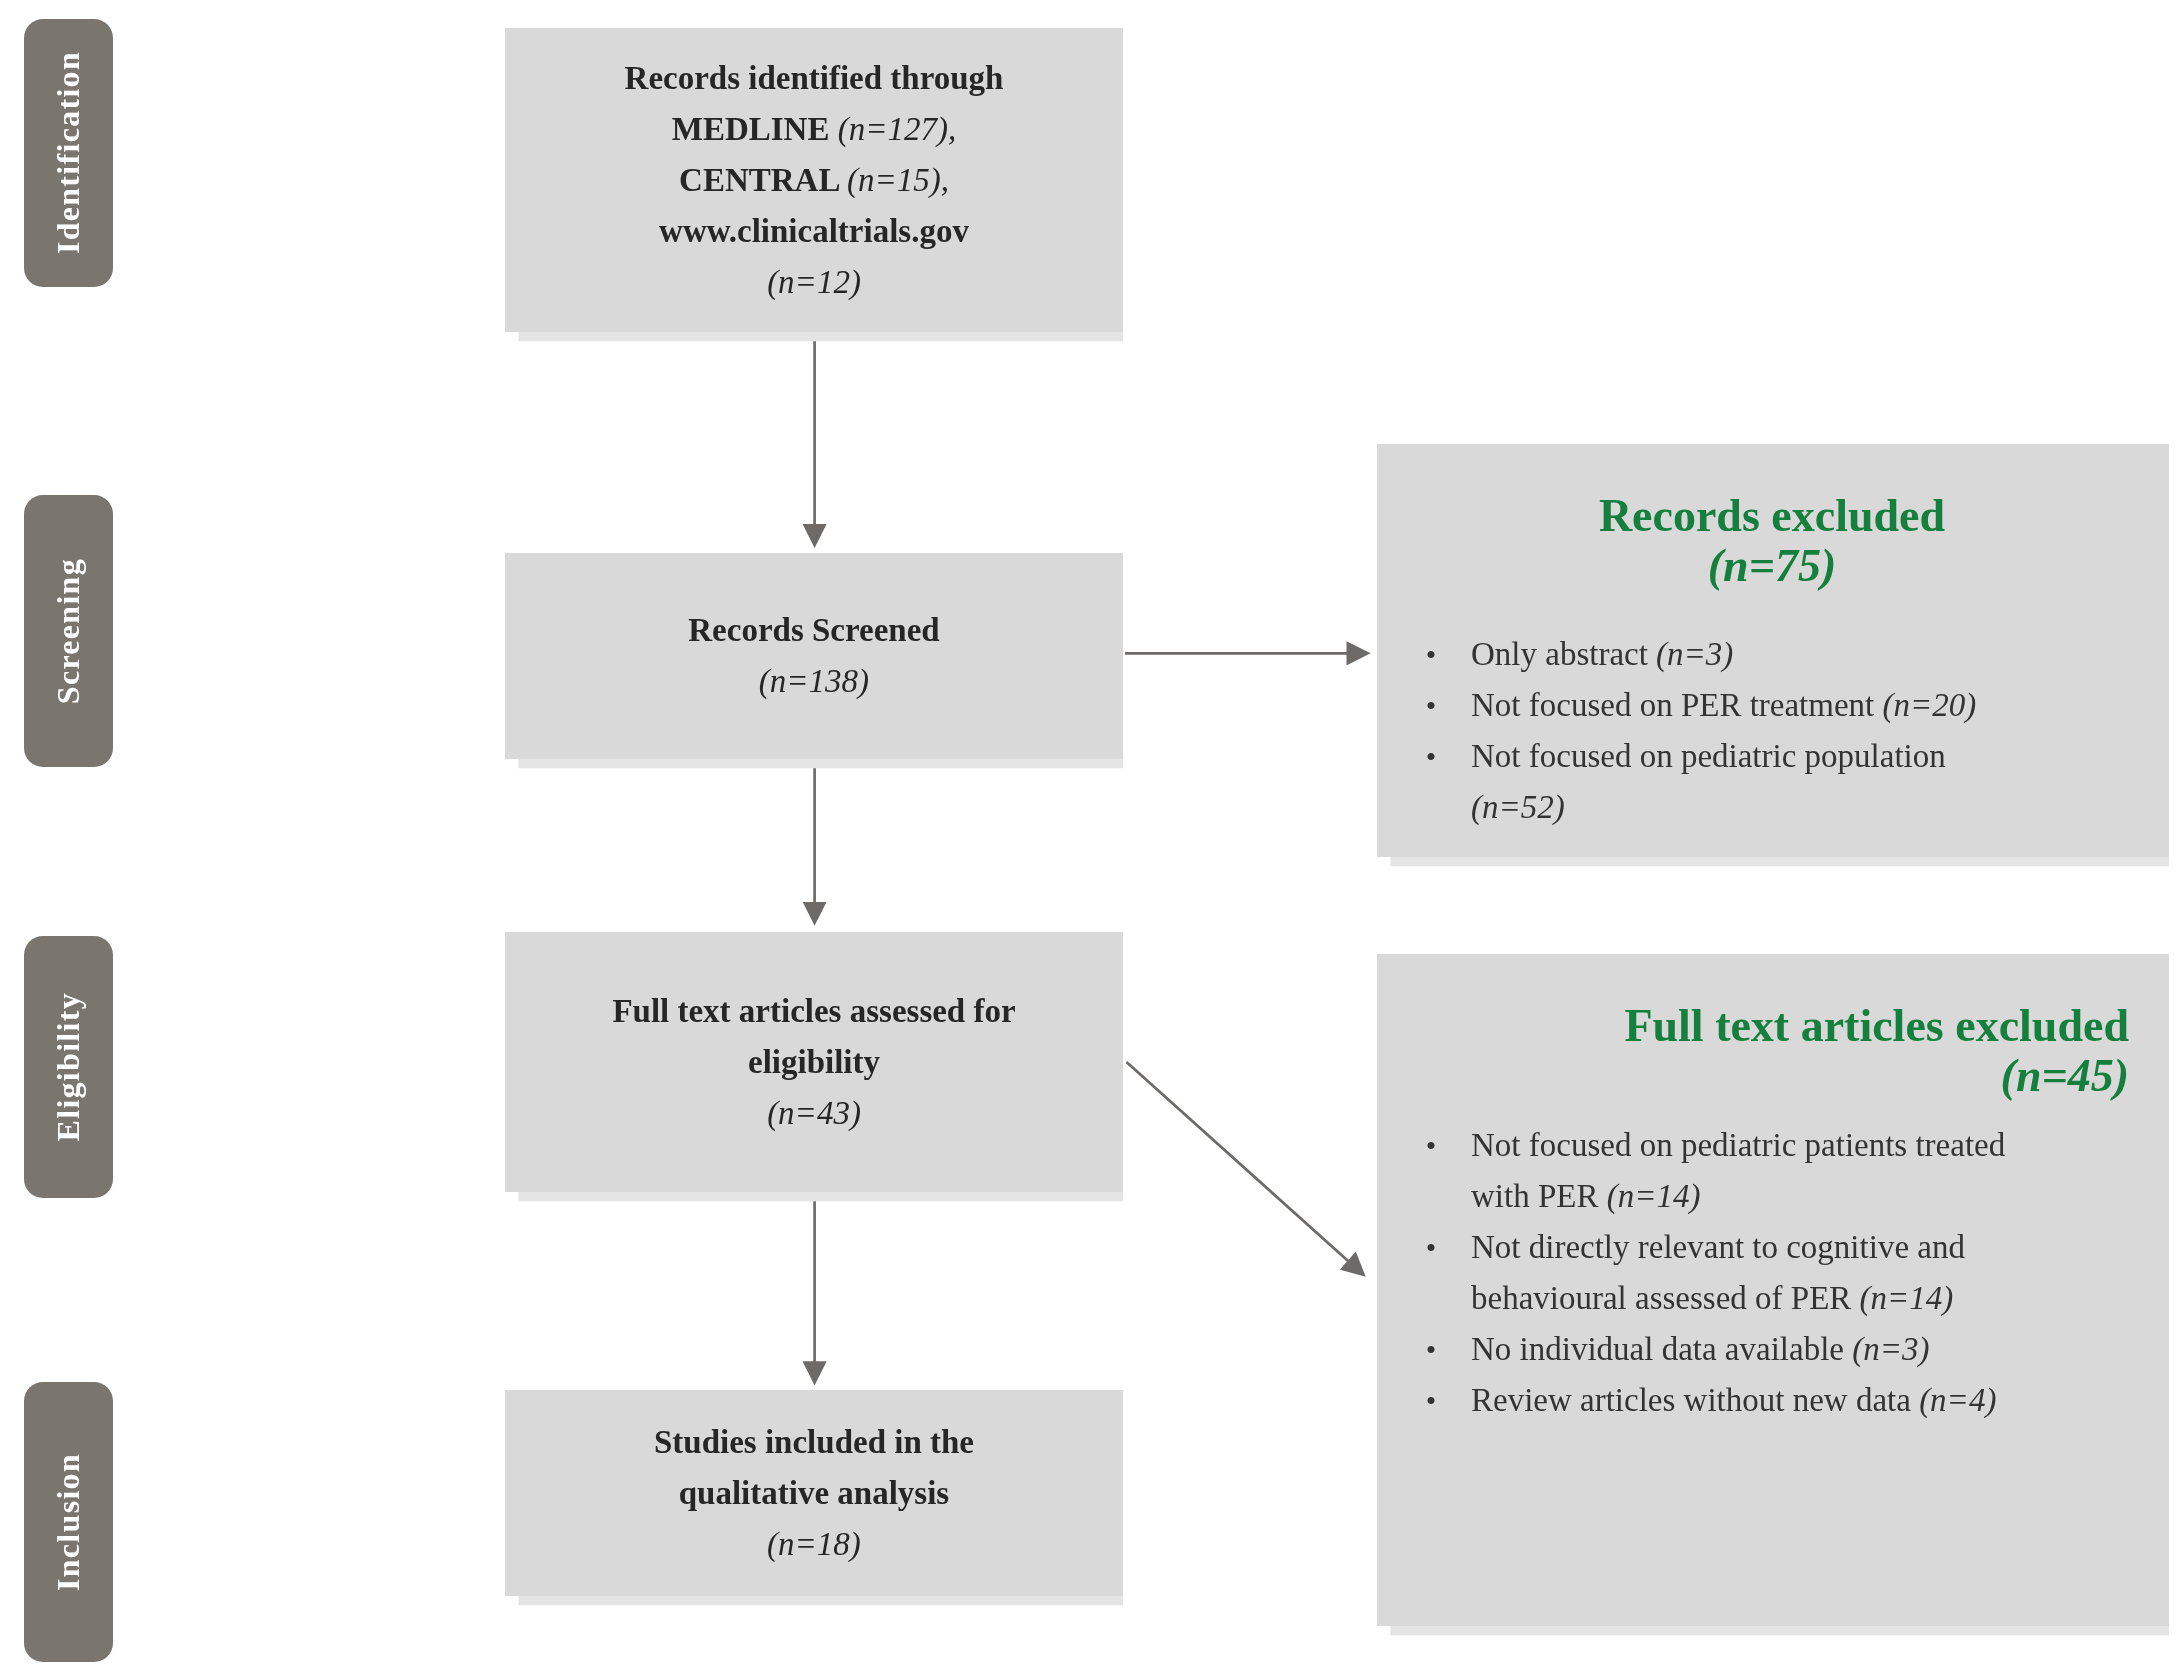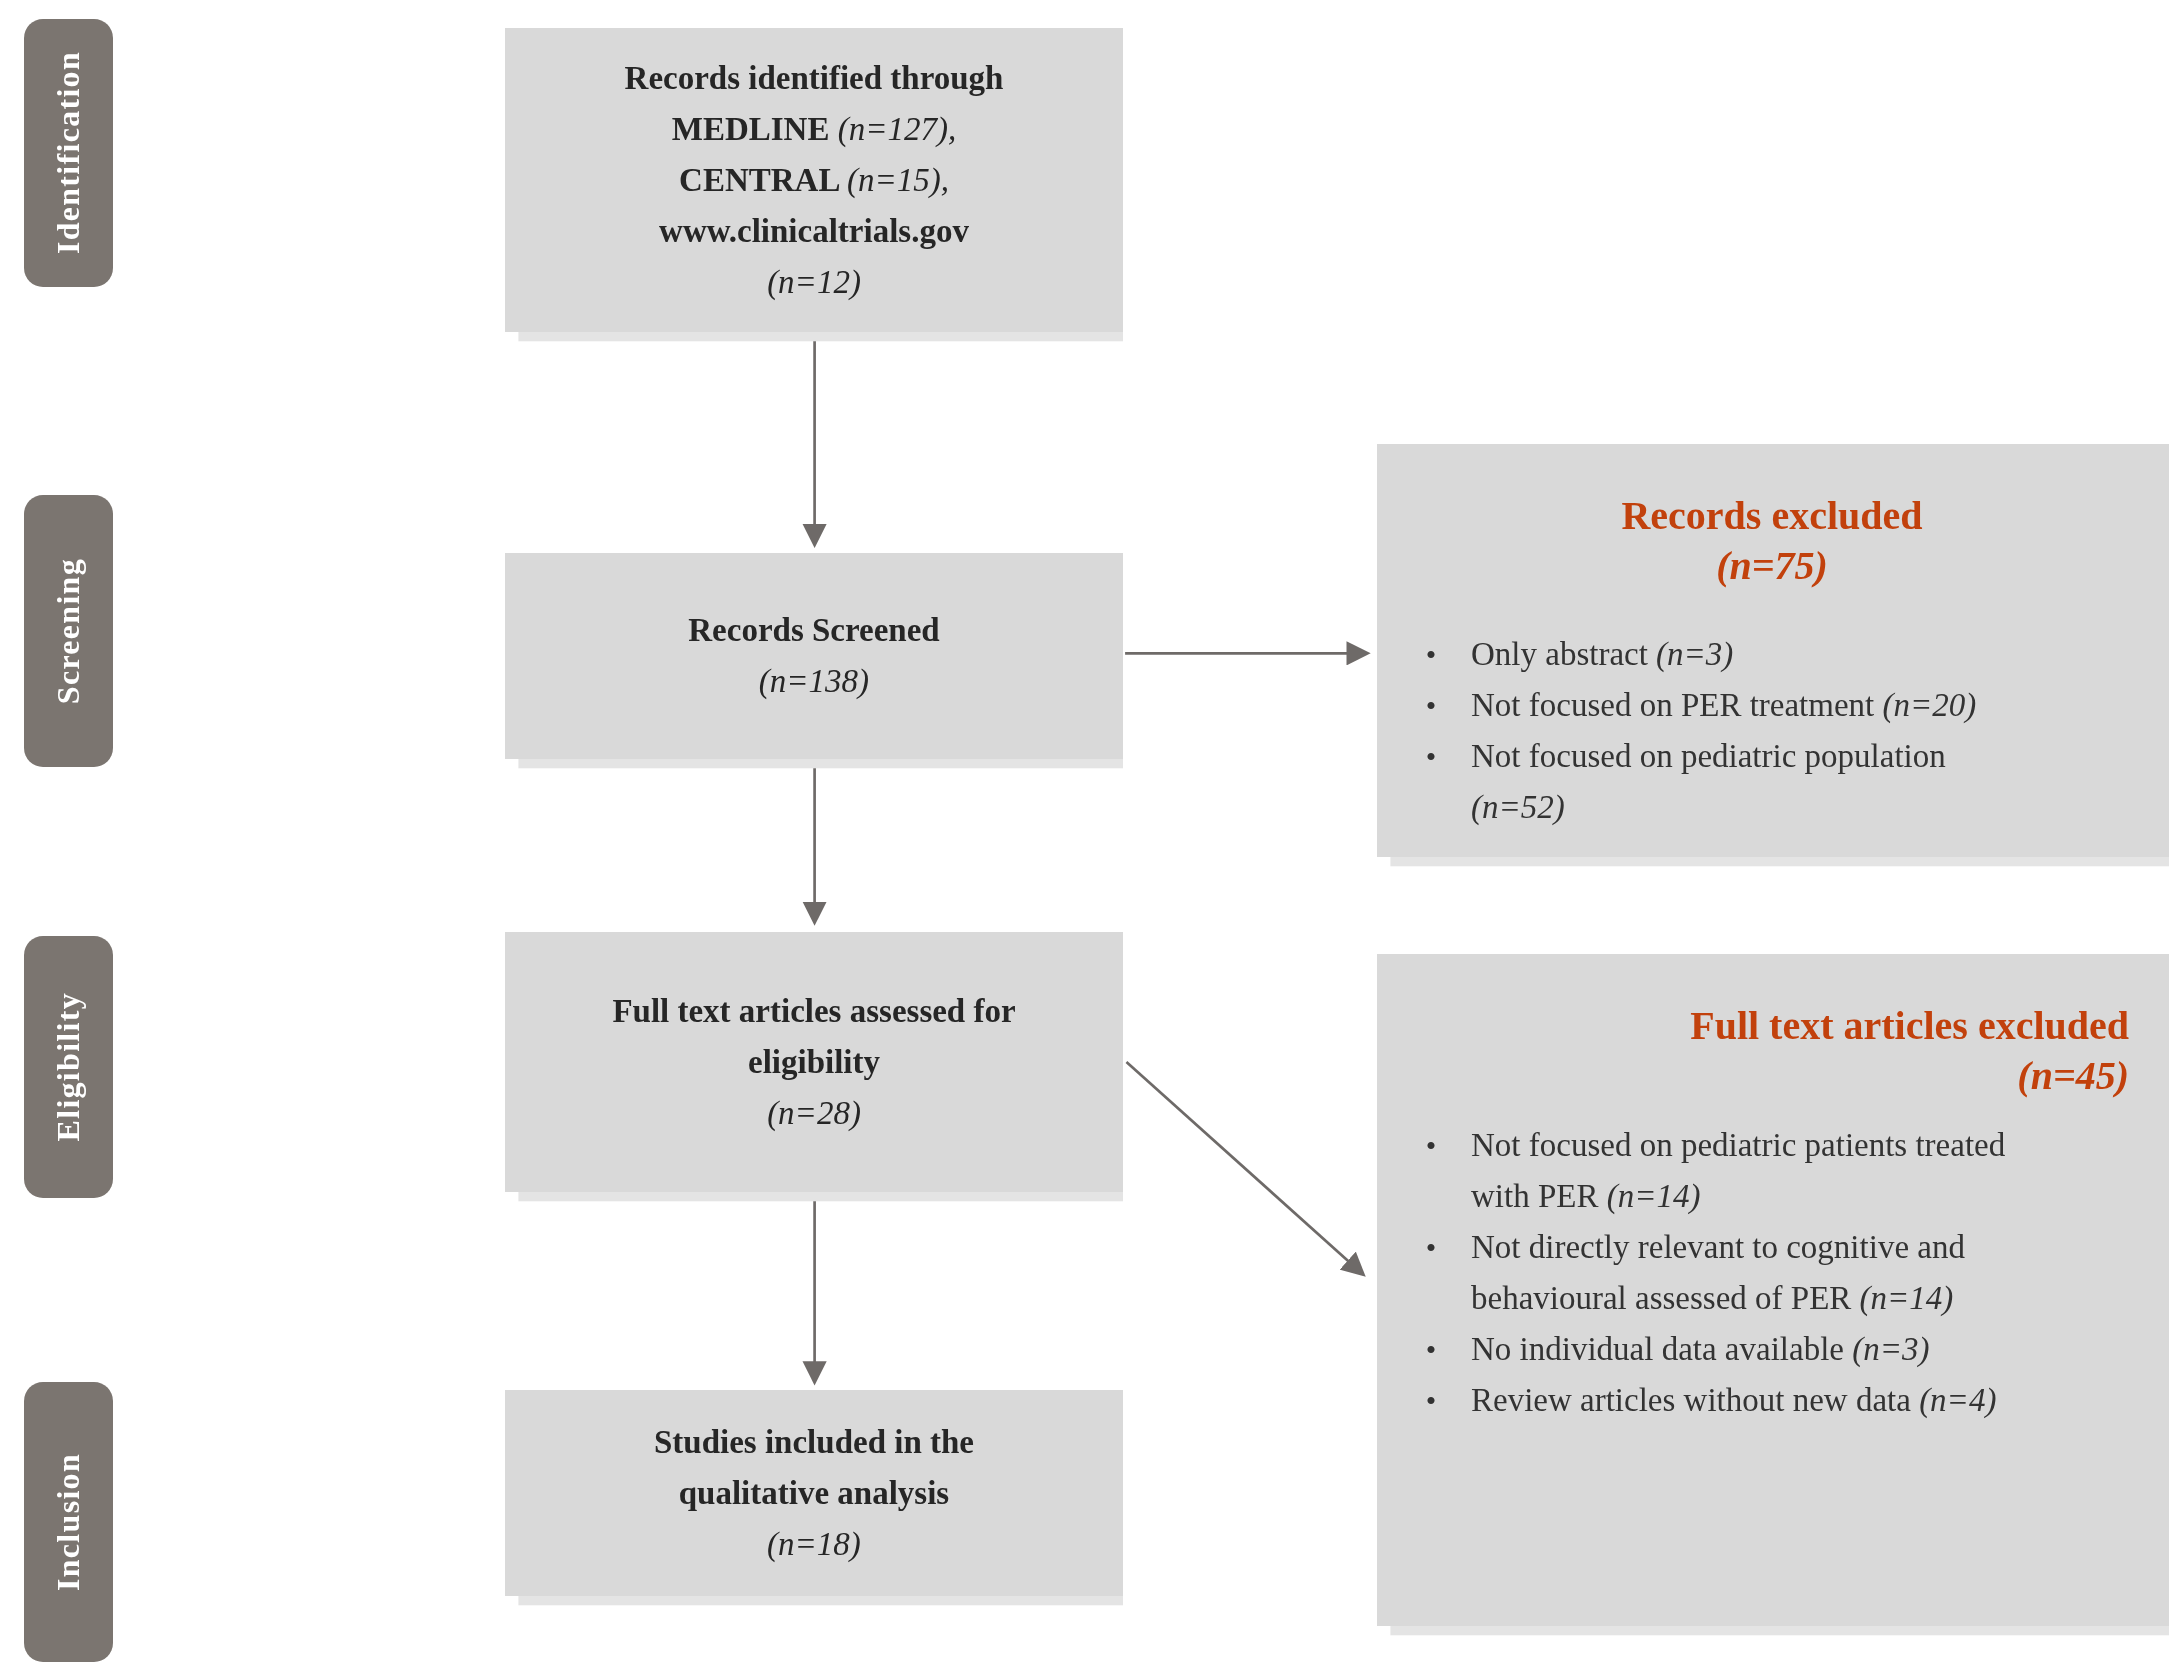--- a/index.html
+++ b/index.html
@@ -52,21 +52,21 @@
 
   
   .excl{
     left:1377px;width:792px;
     padding:47px 40px 27px 38px;
     text-align:left;
   }
   #box-excl-records{top:444px;height:413px;}
   #box-excl-fulltext{top:954px;height:672px;}
   .excl-title{
-    text-align:center;font-size:40px;font-weight:700;line-height:50px;color:#c2410c;
+    text-align:center;font-size:46px;font-weight:700;line-height:50px;color:#15803d;
   }
   #box-excl-records .excl-title{margin-bottom:38px;}
   #box-excl-fulltext .excl-title{margin-bottom:19px;text-align:right;}
 
   .bullets{
     list-style:none;margin:4px;padding:0;width:613px;
     font-size:33px;line-height:51px;color:#333333;
   }
   .bullets li{position:relative;padding-left:52px;}
   .bullets li::before{
@@ -120,21 +120,21 @@
     <div class="box-text">
       <div class="box-line">Records Screened</div>
       <div class="box-line i">(n=138)</div>
     </div>
   </div>
 
   <div class="gbox main" id="box-eligibility">
     <div class="box-text">
       <div class="box-line">Full text articles assessed for</div>
       <div class="box-line">eligibility</div>
-      <div class="box-line i">(n=28)</div>
+      <div class="box-line i">(n=43)</div>
     </div>
   </div>
 
   <div class="gbox main" id="box-included">
     <div class="box-text">
       <div class="box-line">Studies included in the</div>
       <div class="box-line">qualitative analysis</div>
       <div class="box-line i">(n=18)</div>
     </div>
   </div>

